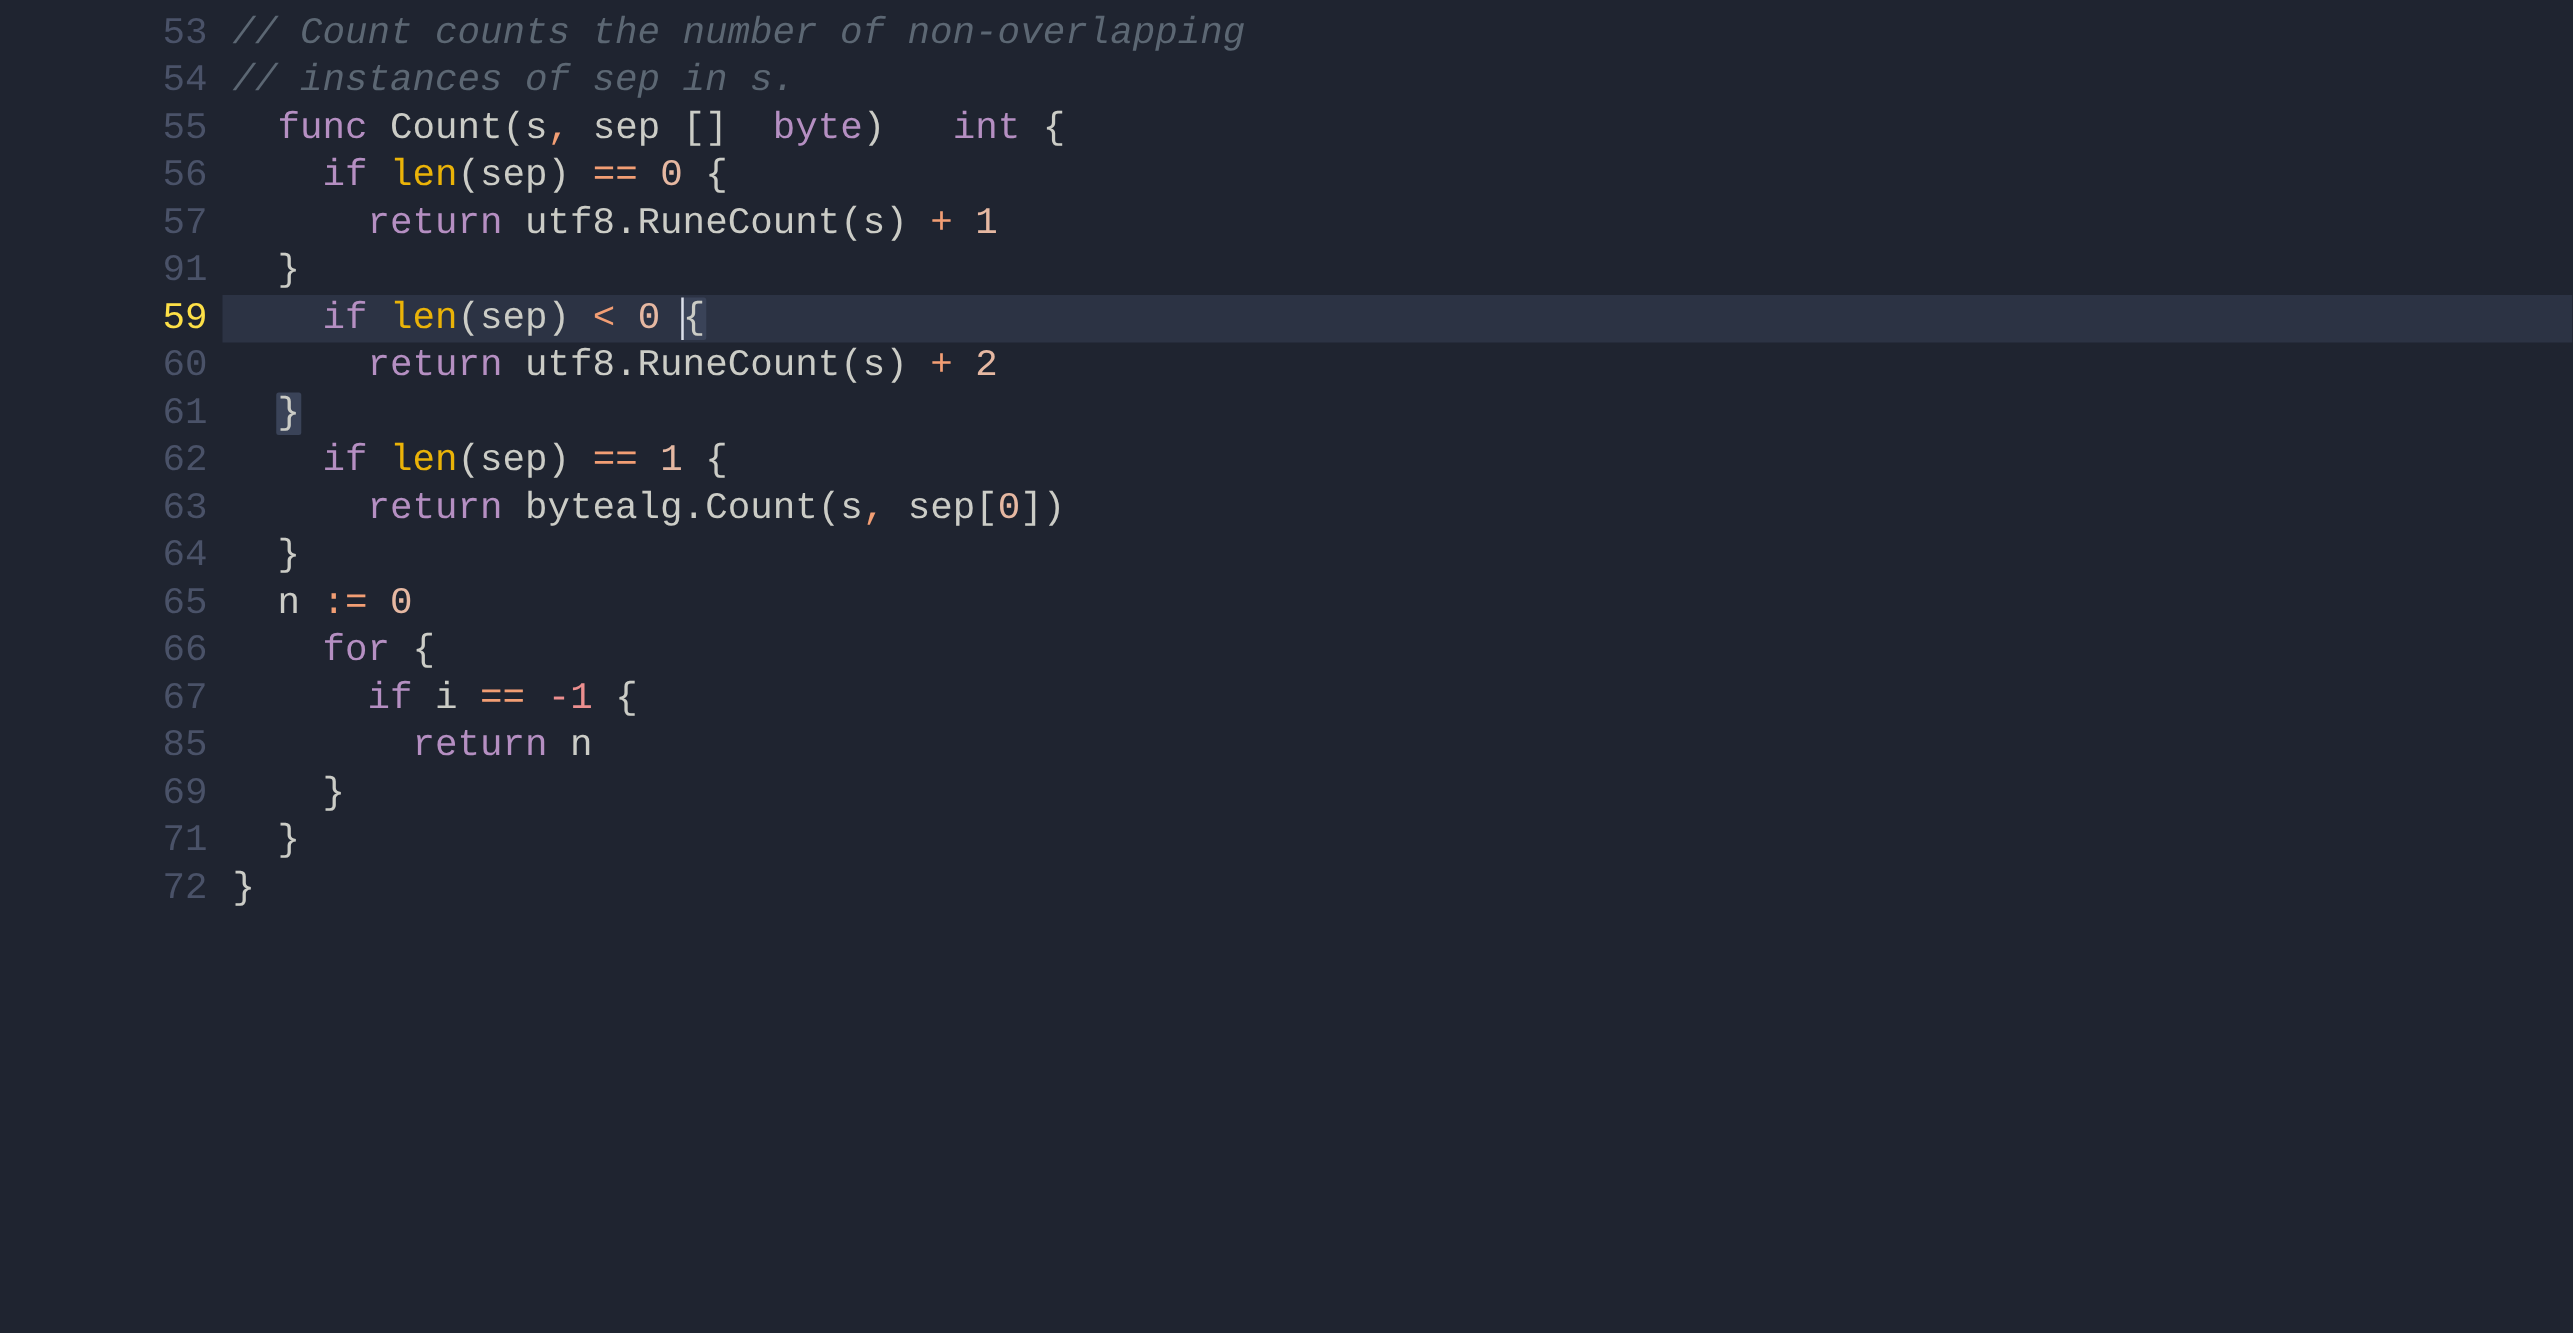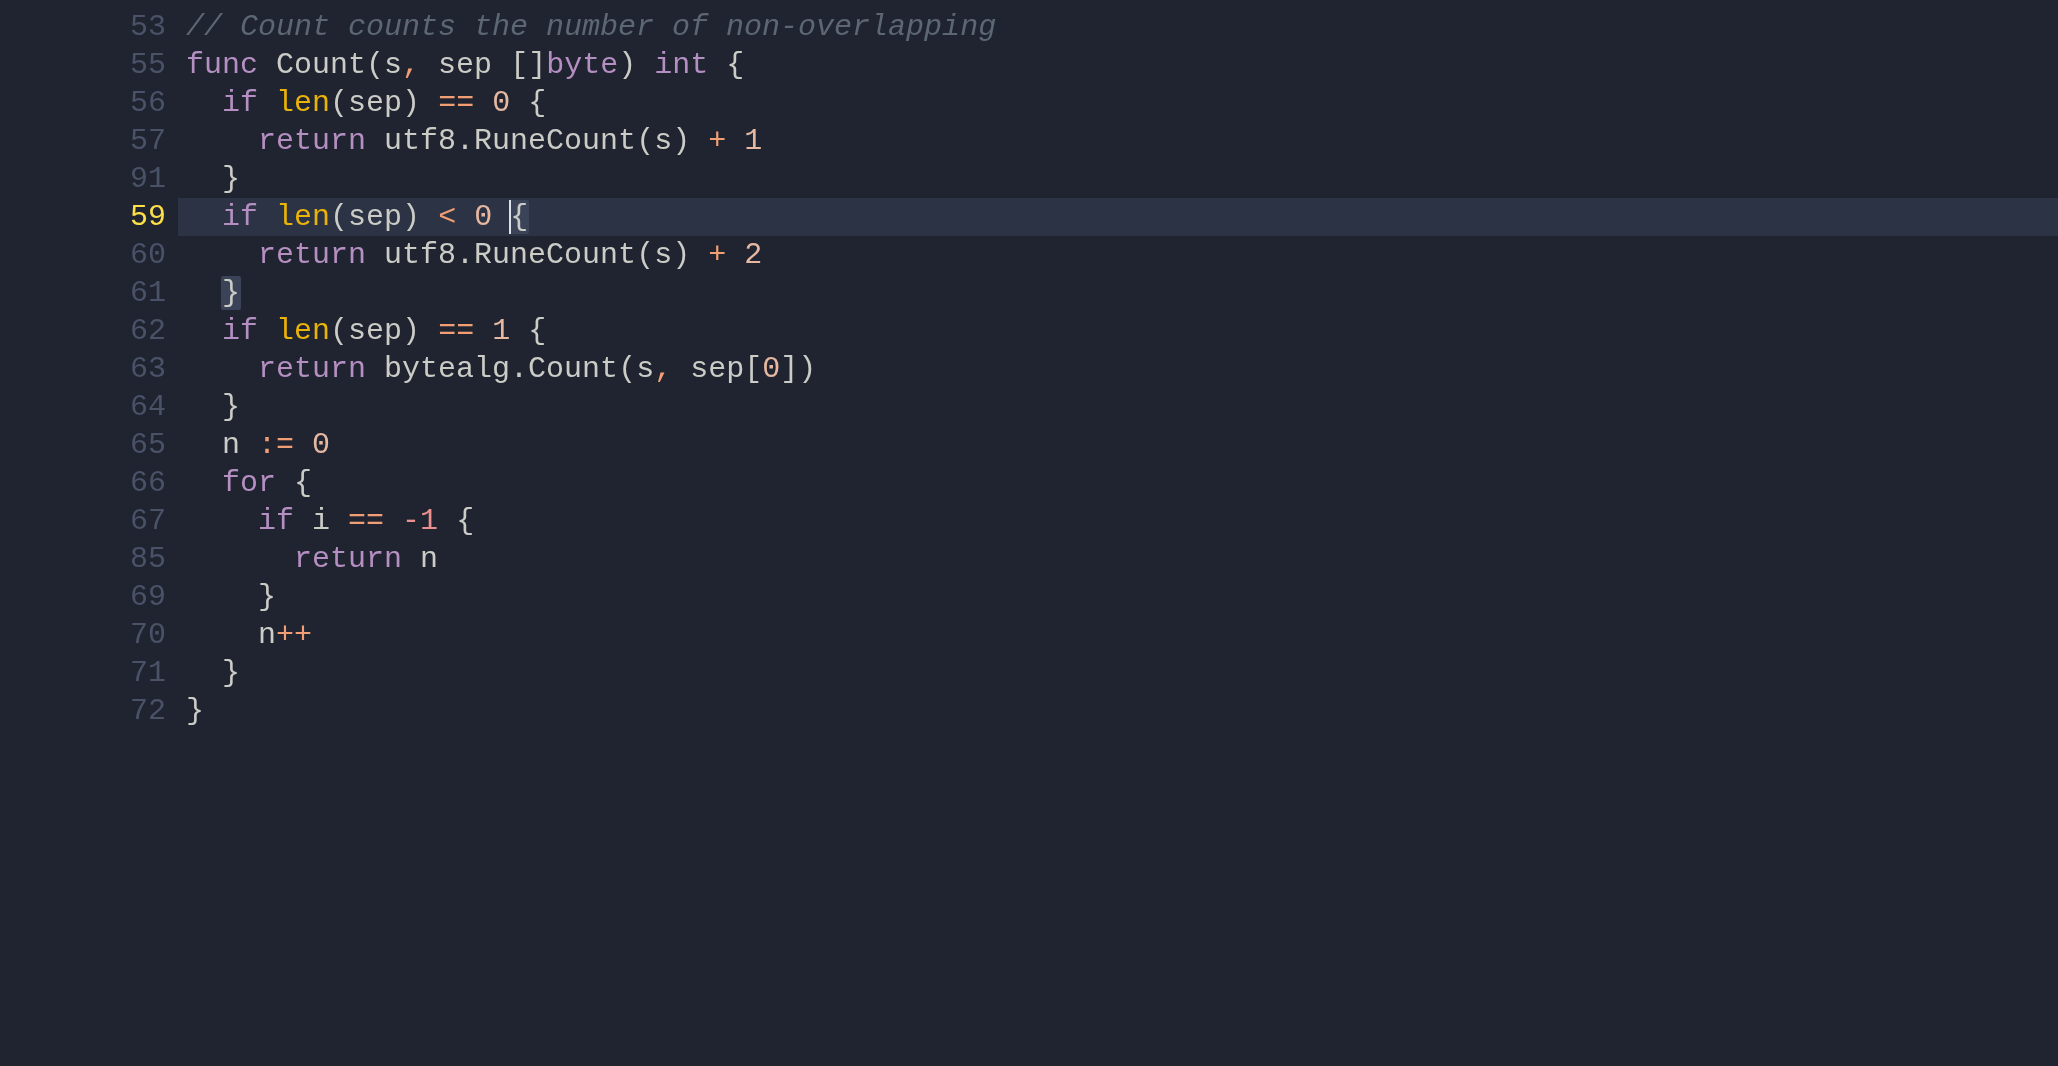--- a/index.html
+++ b/index.html
@@ -35,21 +35,21 @@
   }
   .line.active .gutter { color: #fde047; }
   .code {
     flex: 1 1 auto;
     position: relative;
     color: #cbccc6;
     padding-left: 8px;
   }
   .line.active .code { background: #2c3344; }
   .tok-comment { color: #5c6773; font-style: italic; }
-  .tok-keyword { color: #b58fc2; }
+  .tok-keyword { color: #b58fc2; margin-left: 36px; }
   .tok-funcname { color: #cbccc6; }
   .tok-builtin { color: #eab308; }
   .tok-ident { color: #cbccc6; }
   .tok-paren { color: #cbccc6; }
   .tok-brace { color: #cbccc6; }
   .tok-dot { color: #cbccc6; }
   .tok-op { color: #f29e74; }
   .tok-num { color: #e6b8a2; }
   .tok-neg { color: #ec8f8f; }
   .hl-brace {
@@ -69,31 +69,31 @@
     bottom: 0;
     width: 2px;
     background: #dbe0ea;
   }
 </style>
 </head>
 <body>
 
 <div class="editor">
     <div class="line"><div class="gutter">53</div><div class="code"><span class="tok-comment">// Count counts the number of non-overlapping</span></div></div>
+    <div class="line"><div class="gutter">54</div><div class="code"><span class="tok-comment">// instances of sep in s.</span></div></div>
     <div class="line"><div class="gutter">55</div><div class="code"><span class="tok-keyword">func</span><span> </span><span class="tok-funcname">Count</span><span class="tok-paren">(</span><span class="tok-ident">s</span><span class="tok-op">,</span><span> </span><span class="tok-ident">sep</span><span> </span><span class="tok-paren">[]</span><span class="tok-keyword">byte</span><span class="tok-paren">)</span><span> </span><span class="tok-keyword">int</span><span> </span><span class="tok-brace">{</span></div></div>
     <div class="line"><div class="gutter">56</div><div class="code"><span>  </span><span class="tok-keyword">if</span><span> </span><span class="tok-builtin">len</span><span class="tok-paren">(</span><span class="tok-ident">sep</span><span class="tok-paren">)</span><span> </span><span class="tok-op">==</span><span> </span><span class="tok-num">0</span><span> </span><span class="tok-brace">{</span></div></div>
     <div class="line"><div class="gutter">57</div><div class="code"><span>    </span><span class="tok-keyword">return</span><span> </span><span class="tok-ident">utf8</span><span class="tok-dot">.</span><span class="tok-ident">RuneCount</span><span class="tok-paren">(</span><span class="tok-ident">s</span><span class="tok-paren">)</span><span> </span><span class="tok-op">+</span><span> </span><span class="tok-num">1</span></div></div>
     <div class="line"><div class="gutter">91</div><div class="code"><span>  </span><span class="tok-brace">}</span></div></div>
     <div class="line active"><div class="gutter">59</div><div class="code"><span>  </span><span class="tok-keyword">if</span><span> </span><span class="tok-builtin">len</span><span class="tok-paren">(</span><span class="tok-ident">sep</span><span class="tok-paren">)</span><span> </span><span class="tok-op">&lt;</span><span> </span><span class="tok-num">0</span><span> </span><span class="tok-brace hl-brace cursor-slot">{</span></div></div>
     <div class="line"><div class="gutter">60</div><div class="code"><span>    </span><span class="tok-keyword">return</span><span> </span><span class="tok-ident">utf8</span><span class="tok-dot">.</span><span class="tok-ident">RuneCount</span><span class="tok-paren">(</span><span class="tok-ident">s</span><span class="tok-paren">)</span><span> </span><span class="tok-op">+</span><span> </span><span class="tok-num">2</span></div></div>
     <div class="line"><div class="gutter">61</div><div class="code"><span>  </span><span class="tok-brace hl-brace">}</span></div></div>
     <div class="line"><div class="gutter">62</div><div class="code"><span>  </span><span class="tok-keyword">if</span><span> </span><span class="tok-builtin">len</span><span class="tok-paren">(</span><span class="tok-ident">sep</span><span class="tok-paren">)</span><span> </span><span class="tok-op">==</span><span> </span><span class="tok-num">1</span><span> </span><span class="tok-brace">{</span></div></div>
     <div class="line"><div class="gutter">63</div><div class="code"><span>    </span><span class="tok-keyword">return</span><span> </span><span class="tok-ident">bytealg</span><span class="tok-dot">.</span><span class="tok-ident">Count</span><span class="tok-paren">(</span><span class="tok-ident">s</span><span class="tok-op">,</span><span> </span><span class="tok-ident">sep</span><span class="tok-paren">[</span><span class="tok-num">0</span><span class="tok-paren">]</span><span class="tok-paren">)</span></div></div>
     <div class="line"><div class="gutter">64</div><div class="code"><span>  </span><span class="tok-brace">}</span></div></div>
     <div class="line"><div class="gutter">65</div><div class="code"><span>  </span><span class="tok-ident">n</span><span> </span><span class="tok-op">:=</span><span> </span><span class="tok-num">0</span></div></div>
     <div class="line"><div class="gutter">66</div><div class="code"><span>  </span><span class="tok-keyword">for</span><span> </span><span class="tok-brace">{</span></div></div>
     <div class="line"><div class="gutter">67</div><div class="code"><span>    </span><span class="tok-keyword">if</span><span> </span><span class="tok-ident">i</span><span> </span><span class="tok-op">==</span><span> </span><span class="tok-neg">-1</span><span> </span><span class="tok-brace">{</span></div></div>
     <div class="line"><div class="gutter">85</div><div class="code"><span>      </span><span class="tok-keyword">return</span><span> </span><span class="tok-ident">n</span></div></div>
     <div class="line"><div class="gutter">69</div><div class="code"><span>    </span><span class="tok-brace">}</span></div></div>
-    <div class="line"><div class="gutter">70</div><div class="code"><span>    </span><span class="tok-ident">n</span><span class="tok-op">++</span></div></div>
     <div class="line"><div class="gutter">71</div><div class="code"><span>  </span><span class="tok-brace">}</span></div></div>
     <div class="line"><div class="gutter">72</div><div class="code"><span class="tok-brace">}</span></div></div>
   </div>
 
 </body></html>

